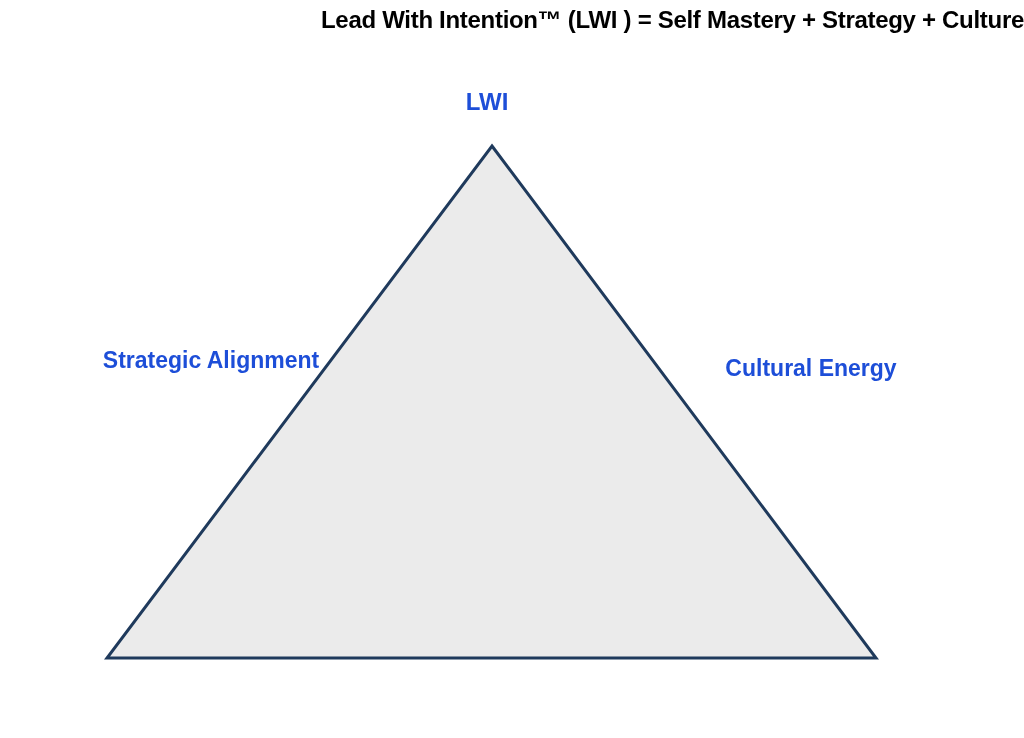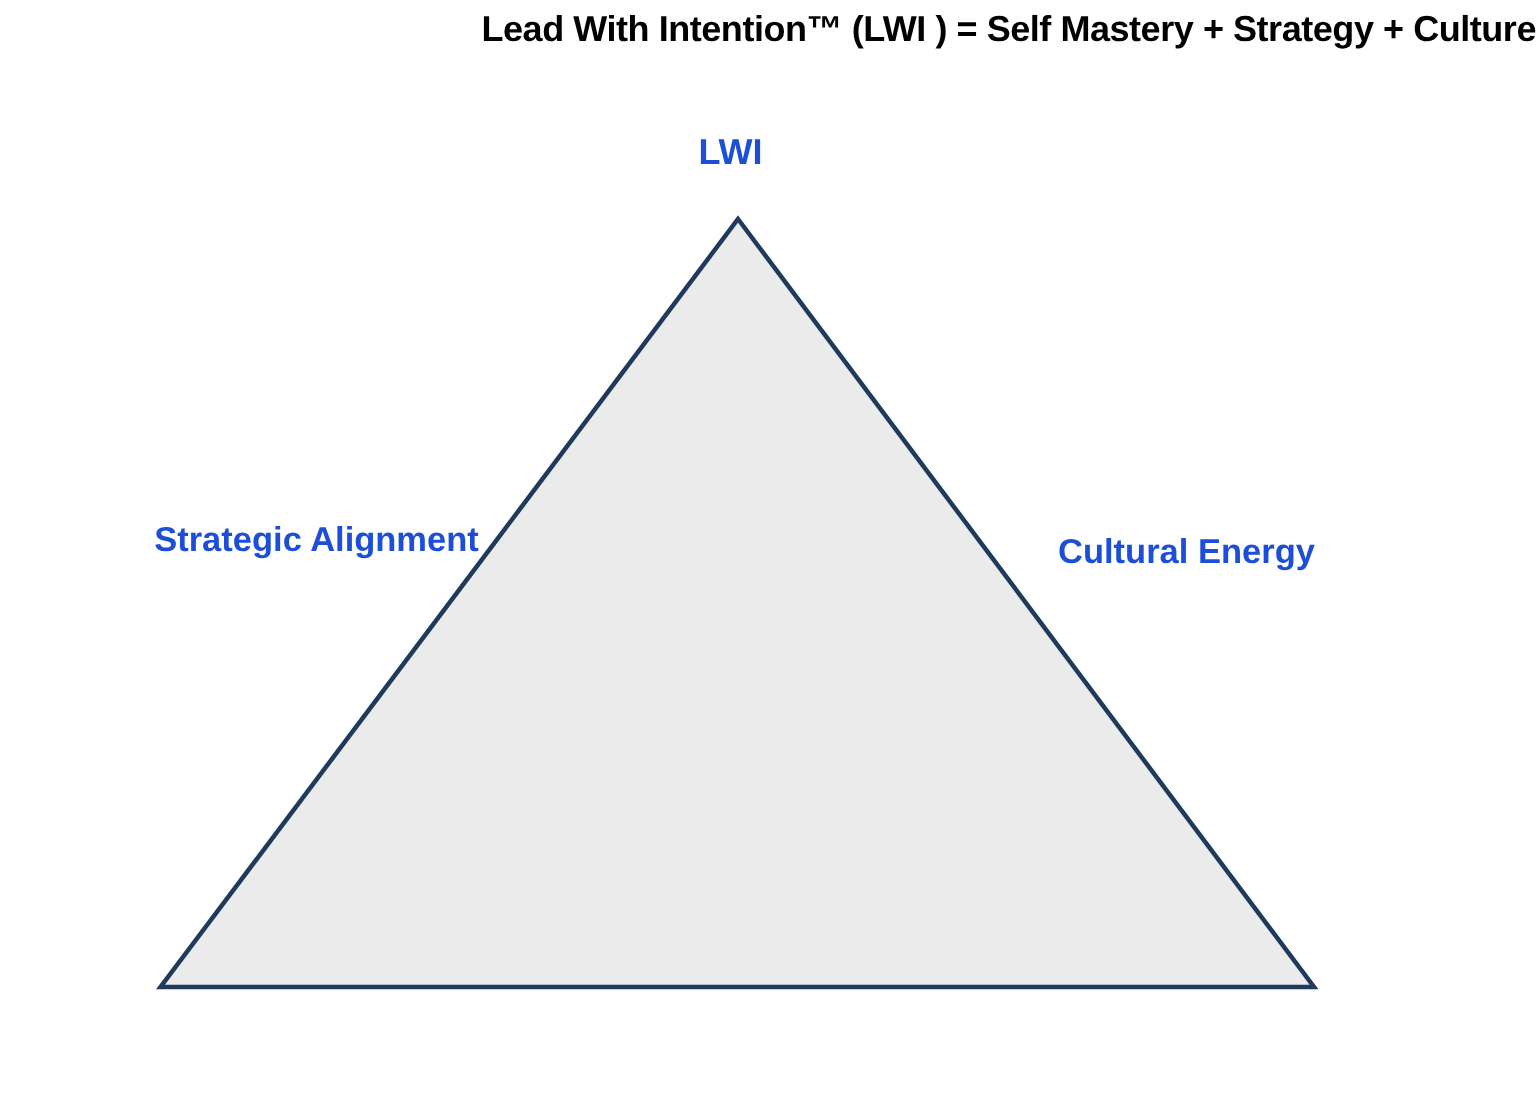--- a/index.html
+++ b/index.html
@@ -37,21 +37,21 @@
   .node-label {
     position: absolute;
     transform: translate(-50%, -50%);
     font-size: 23px;
     font-weight: 700;
     color: #1d4ed8;
     white-space: nowrap;
   }
   .apex-label   { left: 487px; top: 102px; font-size: 24px; }
   .left-label   { left: 179px; top: 360px; margin-left: 32px; }
-  .right-label  { left: 791px; top: 368px; }
+  .right-label  { left: 811px; top: 368px; }
   .bottom-label { left: 493px; top: 700px; }
 </style>
 </head>
 <body>
 
 <div class="page">
 
   <h1 class="diagram-title">Lead With Intention™ (LWI ) = Self Mastery + Strategy + Culture</h1>
 
   <svg class="triangle-svg" viewBox="0 0 1024 738" xmlns="http://www.w3.org/2000/svg">

